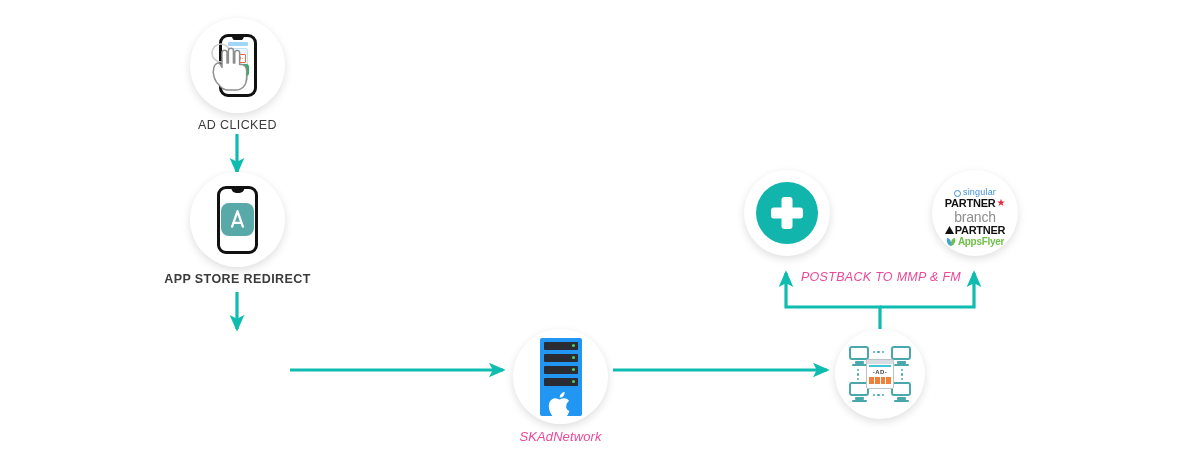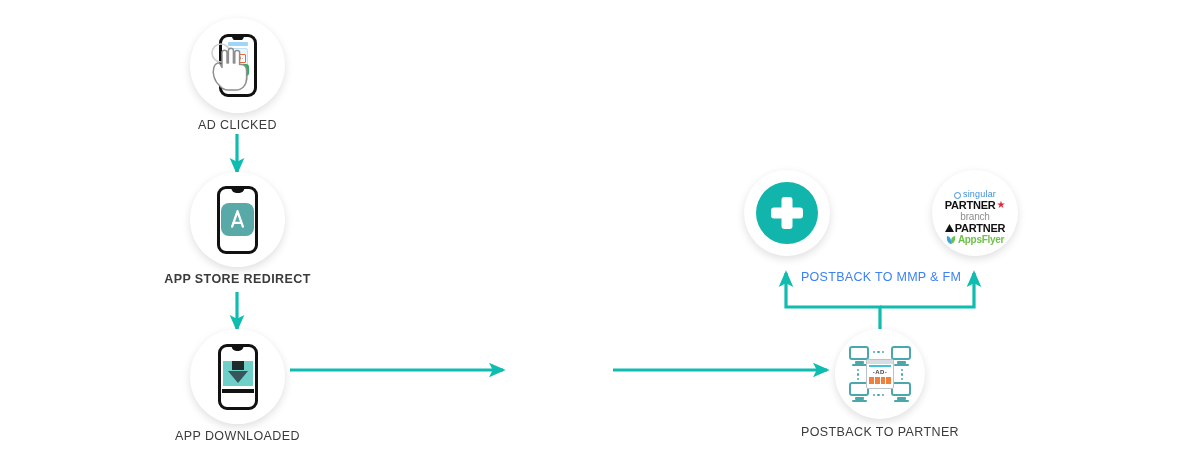--- a/index.html
+++ b/index.html
@@ -8,21 +8,21 @@
   .canvas{position:absolute;inset:0;}
   svg.wires{position:absolute;left:0;top:0;width:1200px;height:452px;}
 
   .node{position:absolute;}
   .bubble{position:relative;border-radius:50%;background:#ffffff;
           box-shadow:0 3px 9px rgba(0,0,0,0.13);display:flex;
           align-items:center;justify-content:center;overflow:hidden;}
   .caption{position:absolute;left:50%;transform:translateX(-50%);
            white-space:nowrap;color:#3b3b3b;font-size:12.5px;
            letter-spacing:.4px;text-align:center;}
-  .caption.mixed{font-size:13px;letter-spacing:.1px;color:#3b82f6;}
+  .caption.mixed{font-size:13px;letter-spacing:.1px;color:#ec4899;font-style:italic;}
 
   
   .phone{position:relative;border:3.4px solid #111;border-radius:9px;
          background:#fff;box-sizing:border-box;}
   .phone:before{content:"";position:absolute;top:-1px;left:50%;
          transform:translateX(-50%);width:38%;height:5px;background:#111;
          border-radius:0 0 5px 5px;}
 
   
   .adscreen{position:absolute;inset:3px;border-radius:5px;background:#fff;
@@ -72,21 +72,21 @@
   
   .mmp{display:flex;flex-direction:column;align-items:center;gap:1px;
        line-height:1;}
   .mmp-sing{display:flex;align-items:flex-end;gap:2px;color:#3f8fd6;
        font-size:9px;letter-spacing:.2px;margin-top:8px;}
   .ring{width:7px;height:7px;border-radius:50%;border:1.6px solid #3f8fd6;
        box-sizing:border-box;}
   .mmp-koch{font-size:11px;font-weight:bold;color:#111;letter-spacing:-.2px;
        display:flex;align-items:center;gap:1px;}
   .star{color:#e2283c;font-size:10px;}
-  .mmp-branch{font-size:10px;color:#8e8e8e;letter-spacing:-.2px;}
+  .mmp-branch{font-size:14px;color:#8e8e8e;letter-spacing:-.2px;}
   .mmp-adjust{font-size:11px;font-weight:bold;color:#111;display:flex;
        align-items:center;gap:1px;letter-spacing:-.3px;}
   .mmp-af{font-size:10px;color:#6fc04a;font-weight:bold;display:flex;
        align-items:center;gap:2px;letter-spacing:-.3px;}
 
   
   .net{position:relative;width:62px;height:56px;}
   .mon{position:absolute;width:20px;}
   .mon .scr{width:20px;height:14px;border:2.2px solid #4aa8ad;
        border-radius:3px;box-sizing:border-box;background:#fff;}
@@ -168,37 +168,40 @@
         <div class="asq">
           <svg width="23" height="23" viewBox="0 0 24 24">
             <path d="M12 3.4 L17.6 19.4 M12 3.4 L6.4 19.4 M7.6 15.6 L16.4 15.6" stroke="#ffffff" stroke-width="2.4" fill="none" stroke-linecap="round"></path>
           </svg>
         </div>
       </div>
     </div>
     <div class="caption" style="top:100px;font-weight:bold;">APP STORE REDIRECT</div>
   </div>
 
-  <div class="node" style="left:190px;top:329px;">
+
+  <div class="node" style="left:513px;top:329px;">
     <div class="bubble" style="width:95px;height:95px;">
-      <div class="phone" style="width:40px;height:66px;">
-        <div class="dlscreen">
-          <div class="dlbox">
-            <svg width="30" height="25" viewBox="0 0 30 25">
-              <rect x="9" y="0" width="12" height="9" fill="#1d2b2b"></rect>
-              <path d="M5 10 L25 10 L15 22 Z" fill="#35565a"></path>
-            </svg>
-          </div>
-          <div class="dlline"></div>
-        </div>
-      </div>
-    </div>
-    <div class="caption" style="top:100px;">APP DOWNLOADED</div>
-  </div>
-
+      <div class="rack">
+        <div class="slot"></div>
+        <div class="slot"></div>
+        <div class="slot"></div>
+        <div class="slot"></div>
+        <svg width="34" height="30" viewBox="0 0 24 24" style="display:block;margin:1px auto 0;">
+          <path d="M16.3 12.6c0-2.6 2.1-3.8 2.2-3.9-1.2-1.8-3.1-2-3.8-2.1-1.6-.2-3.1.9-3.9.9
+                   -.8 0-2.1-.9-3.4-.9-1.8 0-3.4 1-4.3 2.6-1.8 3.2-.5 7.9 1.3 10.5.9 1.3 1.9 2.7 3.2 2.6
+                   1.3-.1 1.8-.8 3.3-.8s2 .8 3.4.8c1.4 0 2.3-1.3 3.1-2.6.6-.9 1-1.9 1.3-2.9
+                   -3.4-1.3-2.4-4.2-2.4-4.2z" fill="#ffffff"></path>
+          <path d="M13.9 4.8c.7-.8 1.1-2 1-3.2-1 .1-2.2.7-2.9 1.5-.6.7-1.2 1.9-1 3.1
+                   1.1.1 2.2-.6 2.9-1.4z" fill="#ffffff"></path>
+        </svg>
+      </div>
+    </div>
+    <div class="caption mixed" style="top:100px;">SKAdNetwork</div>
+  </div>
 
   <div class="node" style="left:835px;top:329px;">
     <div class="bubble" style="width:90px;height:90px;">
       <div class="net">
 
         <div class="mon" style="left:0;top:0;">
           <div class="scr"></div>
             <div class="stand"></div>
             <div class="base"></div>
         </div>
@@ -243,21 +246,20 @@
           <div class="mid">-AD-</div>
           <div class="bars">
             <i></i>
               <i></i>
               <i></i>
               <i></i>
           </div>
         </div>
       </div>
     </div>
-    <div class="caption" style="top:96px;">POSTBACK TO PARTNER</div>
   </div>
 
   <div class="node" style="left:744px;top:170px;">
     <div class="bubble" style="width:86px;height:86px;">
       <div class="pluscircle"></div>
     </div>
   </div>
 
   <div class="node" style="left:932px;top:170px;">
     <div class="bubble" style="width:86px;height:86px;">

